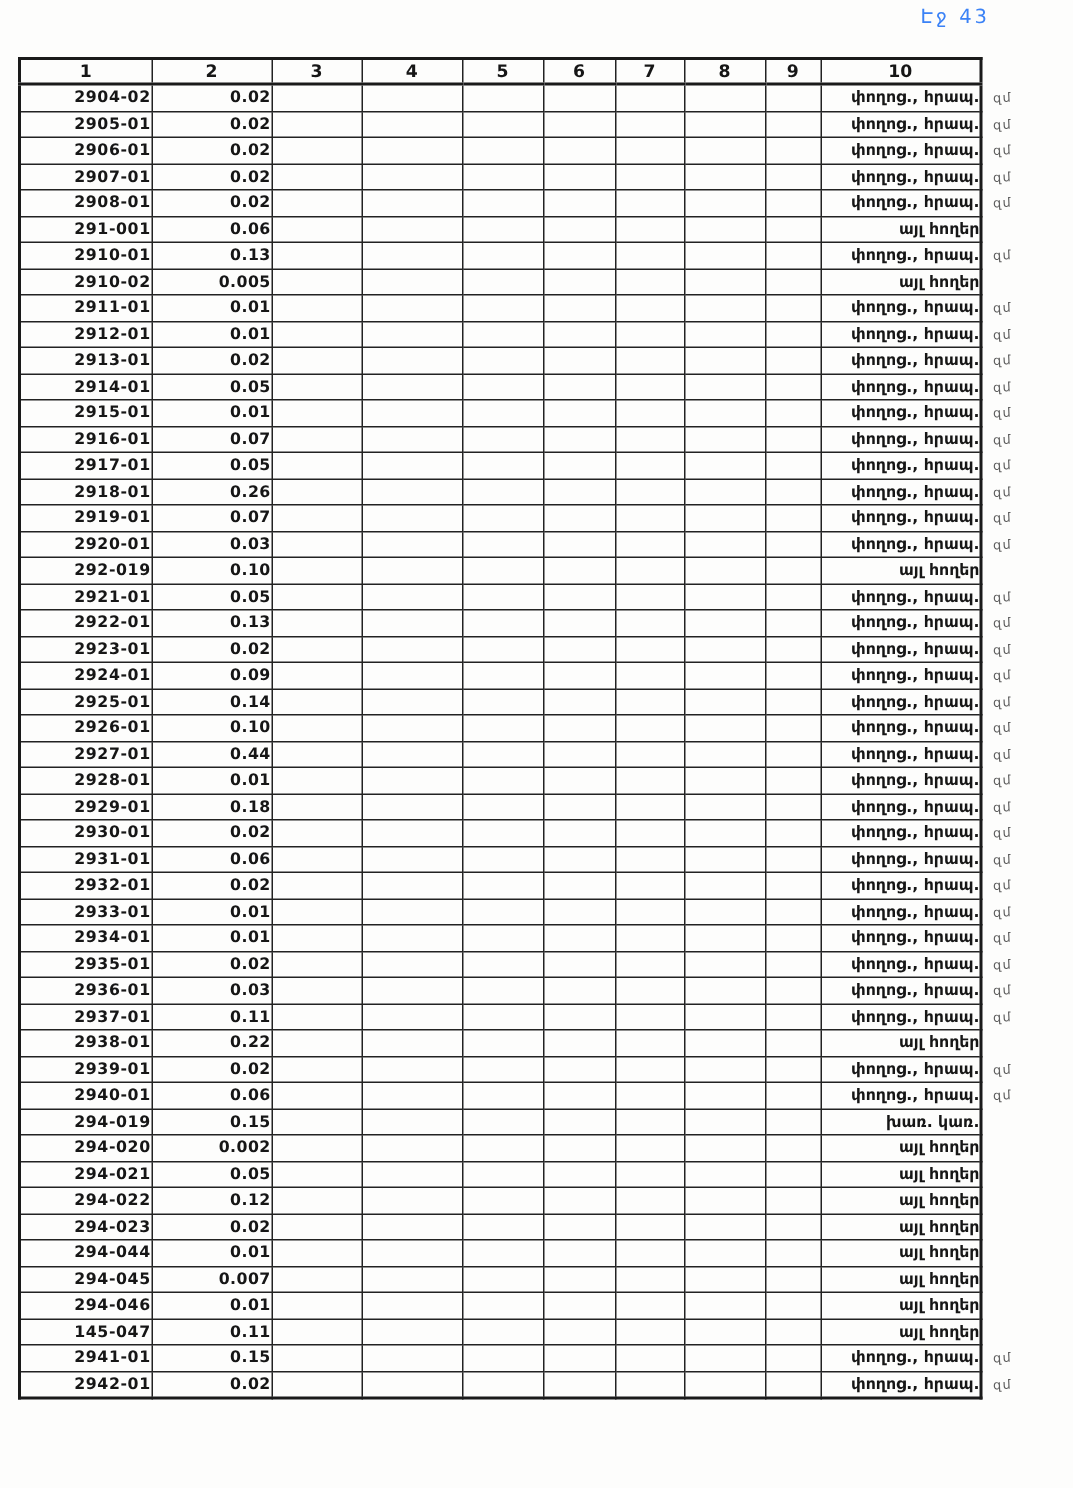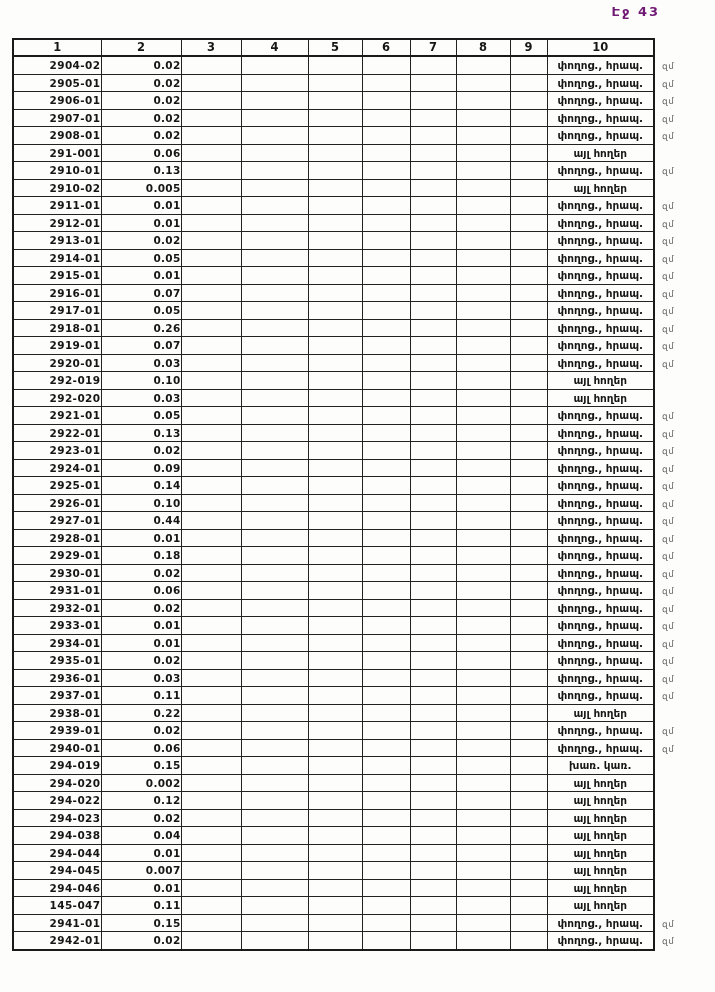--- a/index.html
+++ b/index.html
@@ -4,41 +4,41 @@
 <style>
   html,body{margin:0;padding:0;}
   body{
     width:715px;height:992px;position:relative;overflow:hidden;
     background:#fdfdfc;
     font-family:"DejaVu Sans","Liberation Sans",sans-serif;
     color:#161616;
   }
   .page-label{
     position:absolute;top:4px;right:55px;
-    font-size:13px;font-weight:700;letter-spacing:2px;color:#701a75;
+    font-size:13px;font-weight:400;letter-spacing:2px;color:#3b82f6;
   }
   table.doc{
     position:absolute;left:12px;top:38px;
     border-collapse:collapse;table-layout:fixed;
     border:2px solid #1a1a1a;
   }
   table.doc th, table.doc td{
     border:1px solid #222;
     padding:0;margin:0;
     font-size:10.5px;line-height:16px;height:16.5px;
     vertical-align:middle;
     white-space:nowrap;overflow:visible;
   }
   table.doc th{
     font-size:11.5px;font-weight:700;text-align:center;height:15px;line-height:15px;
     border-bottom:2px solid #1a1a1a;
   }
   td.c1{ text-align:right;padding-left:4px;font-weight:700;letter-spacing:.4px; }
   td.c2{ text-align:right;font-weight:700;letter-spacing:.3px; }
-  td.c10{ text-align:center;padding-left:5px;font-weight:600;text-decoration:underline; }
+  td.c10{ text-align:right;padding-left:5px;font-weight:600;text-decoration:underline; }
   .cellwrap{ position:relative;width:100%;height:100%; }
   .cat{ display:inline-block; }
   .margin-mark{
     position:absolute;left:100%;margin-left:9px;top:1px;
     font-size:8.5px;font-weight:400;color:#5d5d5d;
     transform:rotate(-3deg);letter-spacing:1px;
   }
 </style>
 </head>
 <body>
@@ -390,37 +390,20 @@
     <td></td>
     <td></td>
     <td class="c10">
       <div class="cellwrap">
         <span class="cat">այլ հողեր</span>
         
       </div>
     </td>
   </tr>
       <tr>
-    <td class="c1">292-020</td>
-    <td class="c2">0.03</td>
-    <td></td>
-    <td></td>
-    <td></td>
-    <td></td>
-    <td></td>
-    <td></td>
-    <td></td>
-    <td class="c10">
-      <div class="cellwrap">
-        <span class="cat">այլ հողեր</span>
-        
-      </div>
-    </td>
-  </tr>
-      <tr>
     <td class="c1">2921-01</td>
     <td class="c2">0.05</td>
     <td></td>
     <td></td>
     <td></td>
     <td></td>
     <td></td>
     <td></td>
     <td></td>
     <td class="c10">
@@ -781,56 +764,56 @@
     <td></td>
     <td></td>
     <td class="c10">
       <div class="cellwrap">
         <span class="cat">այլ հողեր</span>
         
       </div>
     </td>
   </tr>
       <tr>
+    <td class="c1">294-021</td>
+    <td class="c2">0.05</td>
+    <td></td>
+    <td></td>
+    <td></td>
+    <td></td>
+    <td></td>
+    <td></td>
+    <td></td>
+    <td class="c10">
+      <div class="cellwrap">
+        <span class="cat">այլ հողեր</span>
+        
+      </div>
+    </td>
+  </tr>
+      <tr>
     <td class="c1">294-022</td>
     <td class="c2">0.12</td>
     <td></td>
     <td></td>
     <td></td>
     <td></td>
     <td></td>
     <td></td>
     <td></td>
     <td class="c10">
       <div class="cellwrap">
         <span class="cat">այլ հողեր</span>
         
       </div>
     </td>
   </tr>
       <tr>
     <td class="c1">294-023</td>
     <td class="c2">0.02</td>
-    <td></td>
-    <td></td>
-    <td></td>
-    <td></td>
-    <td></td>
-    <td></td>
-    <td></td>
-    <td class="c10">
-      <div class="cellwrap">
-        <span class="cat">այլ հողեր</span>
-        
-      </div>
-    </td>
-  </tr>
-      <tr>
-    <td class="c1">294-038</td>
-    <td class="c2">0.04</td>
     <td></td>
     <td></td>
     <td></td>
     <td></td>
     <td></td>
     <td></td>
     <td></td>
     <td class="c10">
       <div class="cellwrap">
         <span class="cat">այլ հողեր</span>

